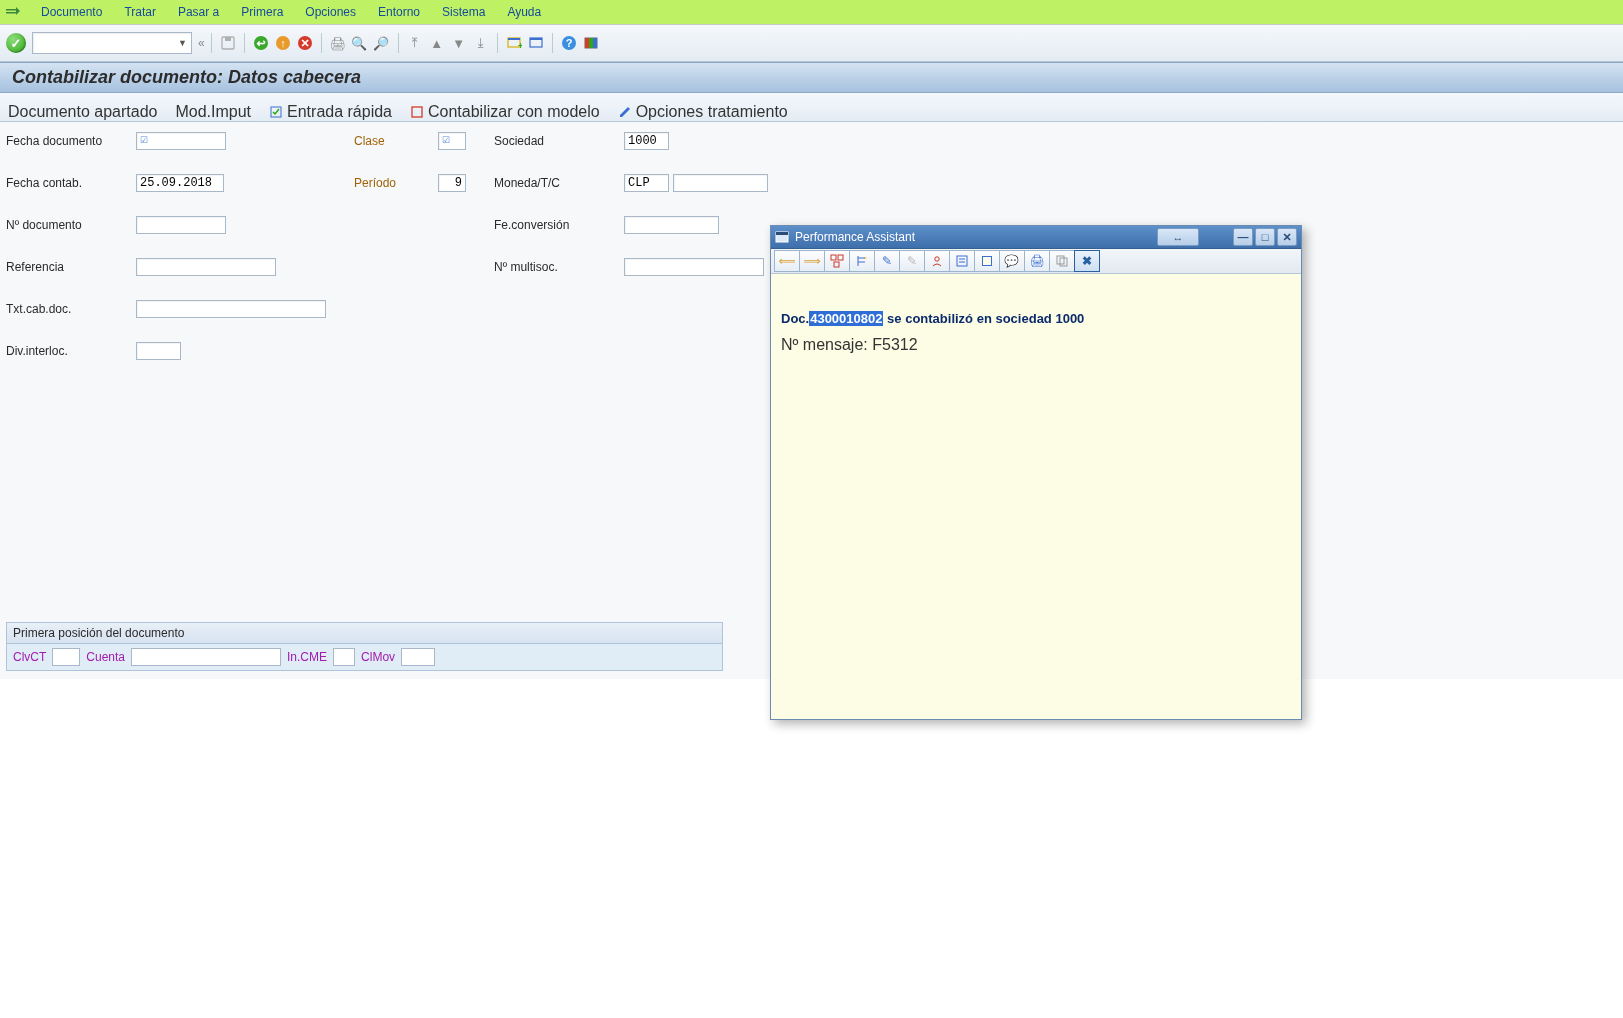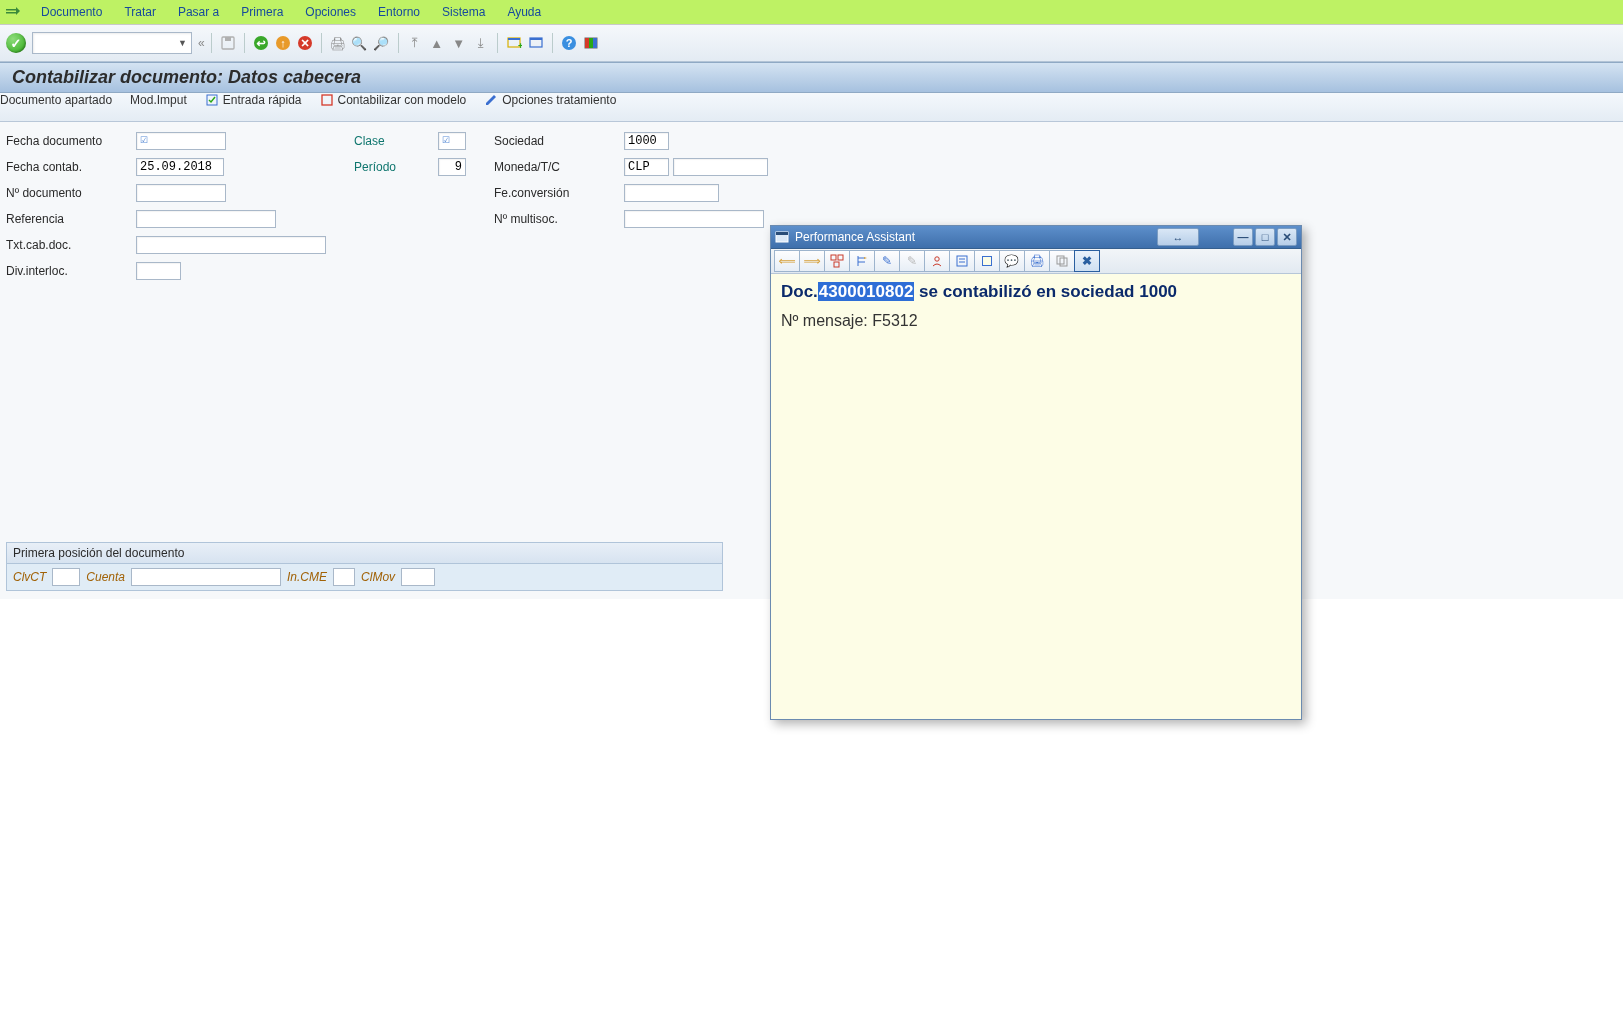--- a/index.html
+++ b/index.html
@@ -81,39 +81,39 @@
     border-left:0;border-right:0;
     padding: 4px 12px;
     font-size: 18px;
     font-weight: bold;
     font-style: italic;
     color: #2c2c2c;
   }
 
   
   .apptoolbar {
-    display:flex;align-items:flex-start;
+    display:flex;align-items:flex-end;
     background: linear-gradient(#f4f8fc,#e4ecf4);
     border-bottom:1px solid #b8c7d8;
-    height:28px; padding:0 0; gap:18px;
-    font-size:12px;color:#333;
+    height:28px; padding:0 8px; gap:18px;
+    font-size:16px;color:#333;
   }
   .apptoolbar .aitem{display:flex;align-items:center;gap:4px;}
   .apptoolbar .ico{width:14px;height:14px;display:inline-block;}
 
   
   .formwrap{
     padding:8px 6px;
     background:#f6f8fa;
   }
   .cols{display:flex;gap:28px;}
-  .col{display:flex;flex-direction:column;gap:4px;}
+  .col{display:flex;flex-direction:column;gap:20px;}
   .row{display:flex;align-items:center;height:22px;}
   .lbl{width:130px;color:#2a2a2a;}
-  .lbl2{width:84px;color:#0f766e;}
+  .lbl2{width:84px;color:#a16207;}
   .lbl3{width:130px;color:#2a2a2a;}
   input.fld{
     height:18px;border:1px solid #a9b8c9;background:#fff;
     padding:0 3px;font-family:"Courier New",monospace;font-size:12px;
     box-sizing:border-box;
     box-shadow: inset 1px 1px 1px rgba(0,0,0,.05);
   }
   .req{
     width:80px;
     background-image: linear-gradient(#fff,#fff);
@@ -134,21 +134,21 @@
   }
   .linepanel .hdr{
     background:linear-gradient(#e8eff7,#d7e3f0);
     padding:3px 6px;font-size:12px;color:#2a2a2a;
     border-bottom:1px solid #b0c4d9;
   }
   .linepanel .body{
     background:#e0ecf6;
     padding:4px 6px;display:flex;align-items:center;gap:6px;
   }
-  .linepanel .body .plbl{color:#a16207;font-style:italic;}
+  .linepanel .body .plbl{color:#a21caf;}
   .linepanel input{height:18px;border:1px solid #a9b8c9;background:#fff;box-sizing:border-box;font-family:"Courier New",monospace;font-size:12px;padding:0 3px;}
 
   
   .popup{
     position:absolute;
     left:770px; top:225px;
     width:530px; height:493px;
     border:1px solid #6b8bb0;
     box-shadow: 4px 4px 10px rgba(0,0,0,.3);
     background:#7f1d1d;
@@ -182,22 +182,23 @@
     background:linear-gradient(#fdfdfe,#e7eef6);
     display:flex;align-items:center;justify-content:center;
     font-size:12px;
     margin-right:-1px;
   }
   .popup .content{
     flex:1;background:#fdfde6;padding:8px 10px;
     overflow:auto;
   }
   .popup .msg-title{
-    font-size:17px;font-weight:bold;color:#0b2a6b;
+    font-size:13px;font-weight:bold;color:#0b2a6b;
     margin-bottom:10px;
+    margin-top:29px;
   }
   .popup .msg-title .hl{background:#2e6ed6;color:#fff;padding:0 1px;}
   .popup .msg-body{font-size:16px;color:#333;}
 
   
   svg{display:block;}
 </style>
 </head>
 <body>
 

